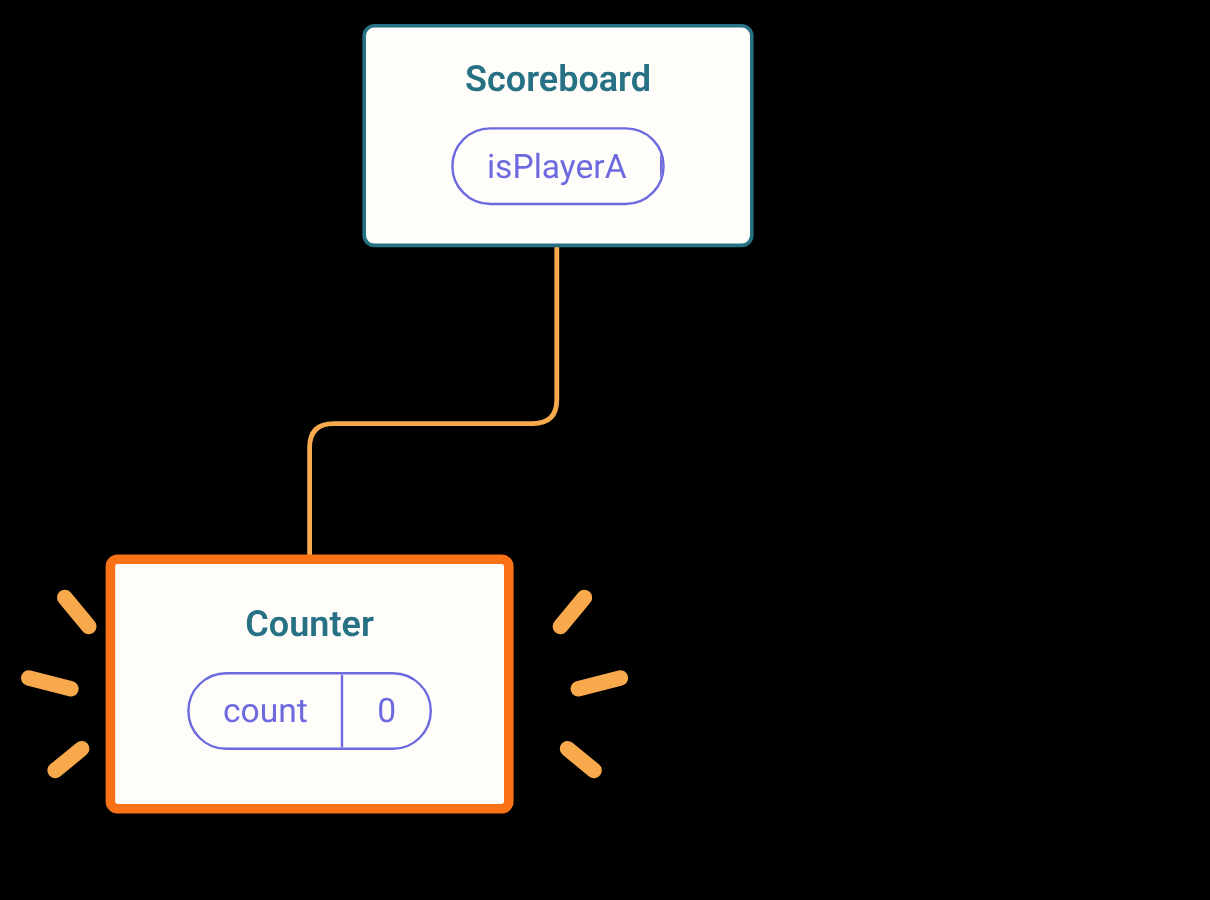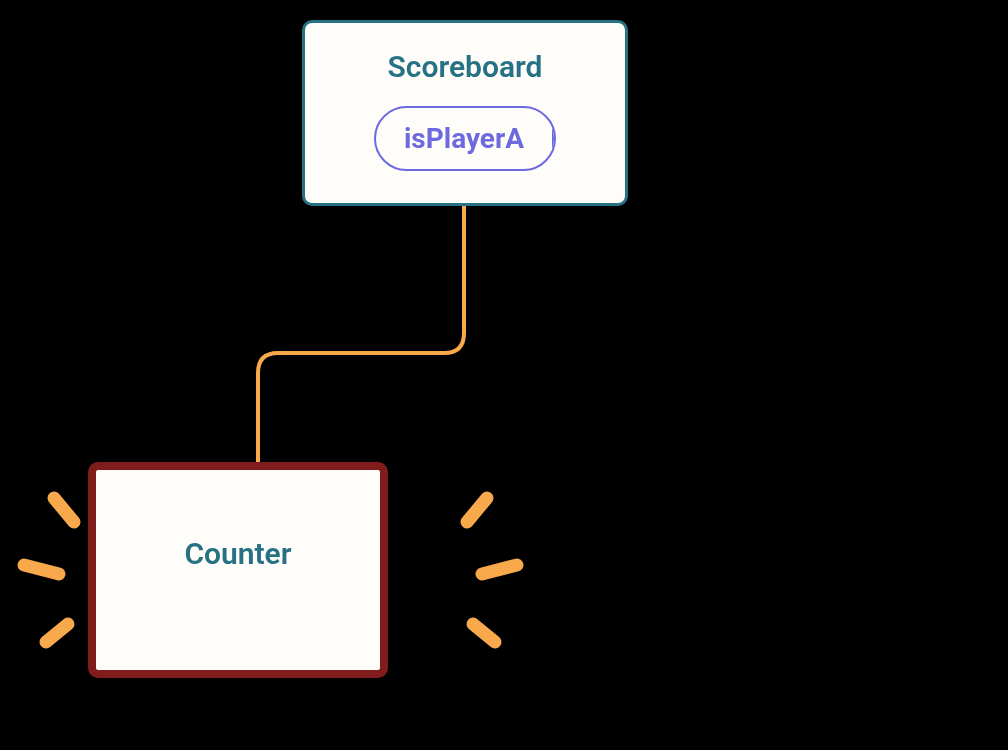--- a/index.html
+++ b/index.html
@@ -31,44 +31,44 @@
       top: 20px;
       left: 302px;
       width: 326px;
       height: 186px;
       border: 3px solid #277185;
     }
     
     .node-child {
       top: 462px;
       left: 88px;
-      width: 300px;
+      width: 340px;
       height: 216px;
-      border: 8px solid #7f1d1d;
+      border: 8px solid #f97316;
       padding-top: 18px;
     }
     
     .node-title {
       color: #277185;
       font-size: 30px;
       font-weight: 600;
       margin-bottom: 22px;
     }
     
     .pill {
       display: flex;
       border: 2px solid #6d6ae0;
       border-radius: 999px;
       overflow: hidden;
     }
     
     .pill-segment {
       color: #6d6ae0;
       font-size: 28px;
-      font-weight: 700;
+      font-weight: 400;
       padding: 14px 28px;
       display: flex;
       align-items: center;
       justify-content: center;
     }
     
     .pill-segment:first-child {
       border-right: 2px solid #6d6ae0;
     }
     
@@ -91,20 +91,24 @@
 
 <div class="node node-parent">
   <div class="node-title">Scoreboard</div>
   <div class="pill">
     <div class="pill-segment">isPlayerA</div>
   </div>
 </div>
 
 <div class="node node-child">
   <div class="node-title">Counter</div>
+  <div class="pill">
+    <div class="pill-segment">count</div>
+    <div class="pill-segment">0</div>
+  </div>
 </div>
 
 <svg class="sparkle" style="top: 480px; left: 4px;">
   <line x1="50" y1="18" x2="70" y2="42" stroke="#f8a94c" stroke-width="13" stroke-linecap="round"></line>
   <line x1="20" y1="85" x2="55" y2="94" stroke="#f8a94c" stroke-width="13" stroke-linecap="round"></line>
   <line x1="42" y1="162" x2="64" y2="144" stroke="#f8a94c" stroke-width="13" stroke-linecap="round"></line>
 </svg>
 
 <svg class="sparkle" style="top: 480px; left: 422px;">
   <line x1="65" y1="18" x2="45" y2="42" stroke="#f8a94c" stroke-width="13" stroke-linecap="round"></line>

